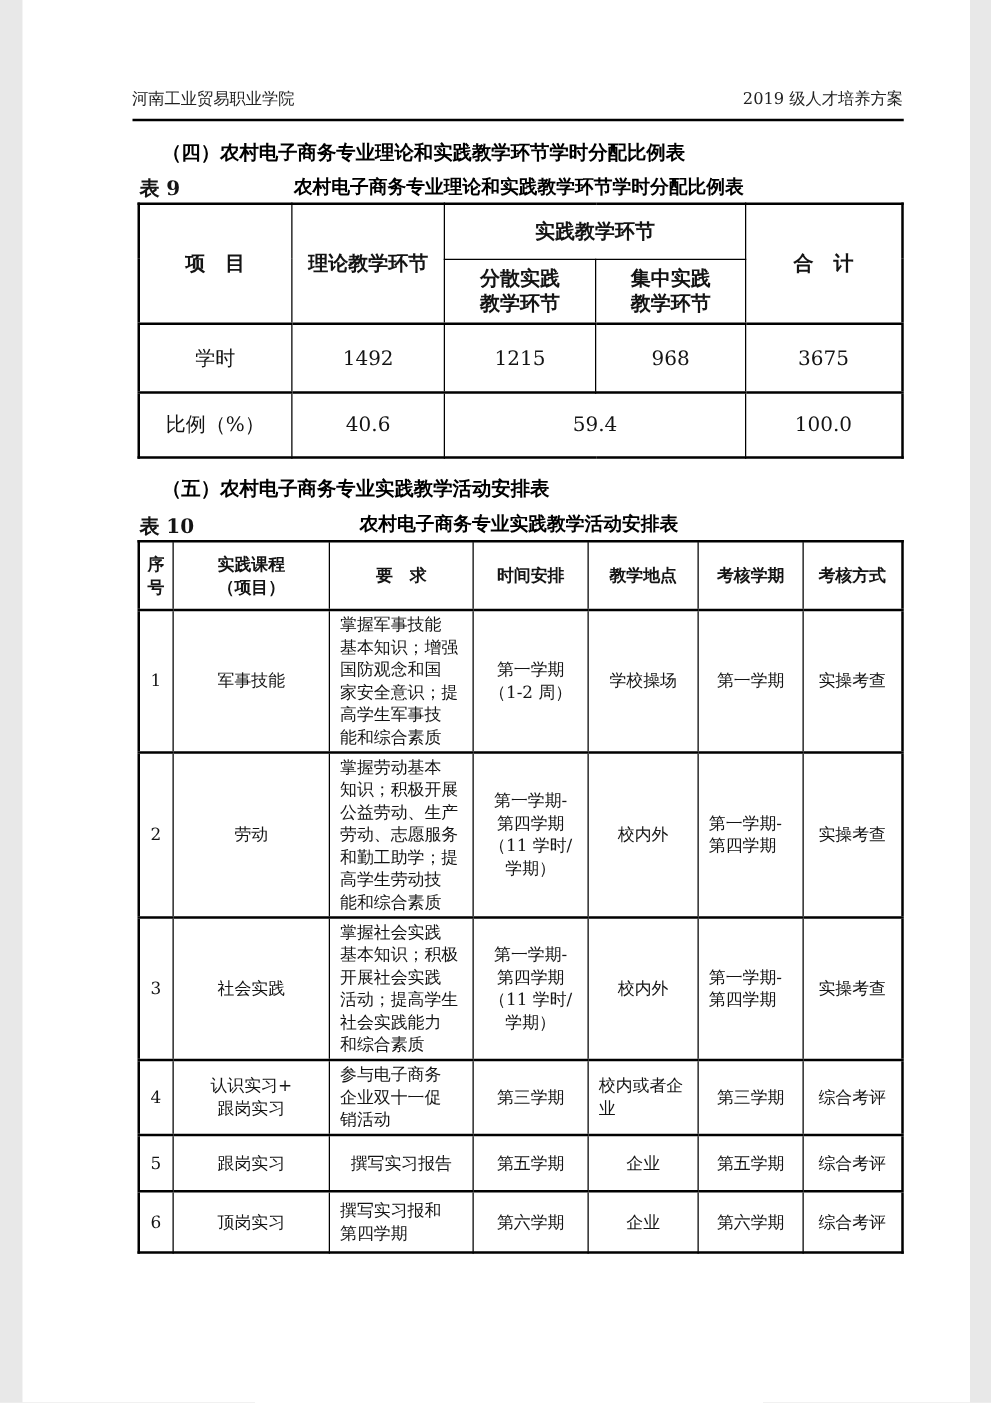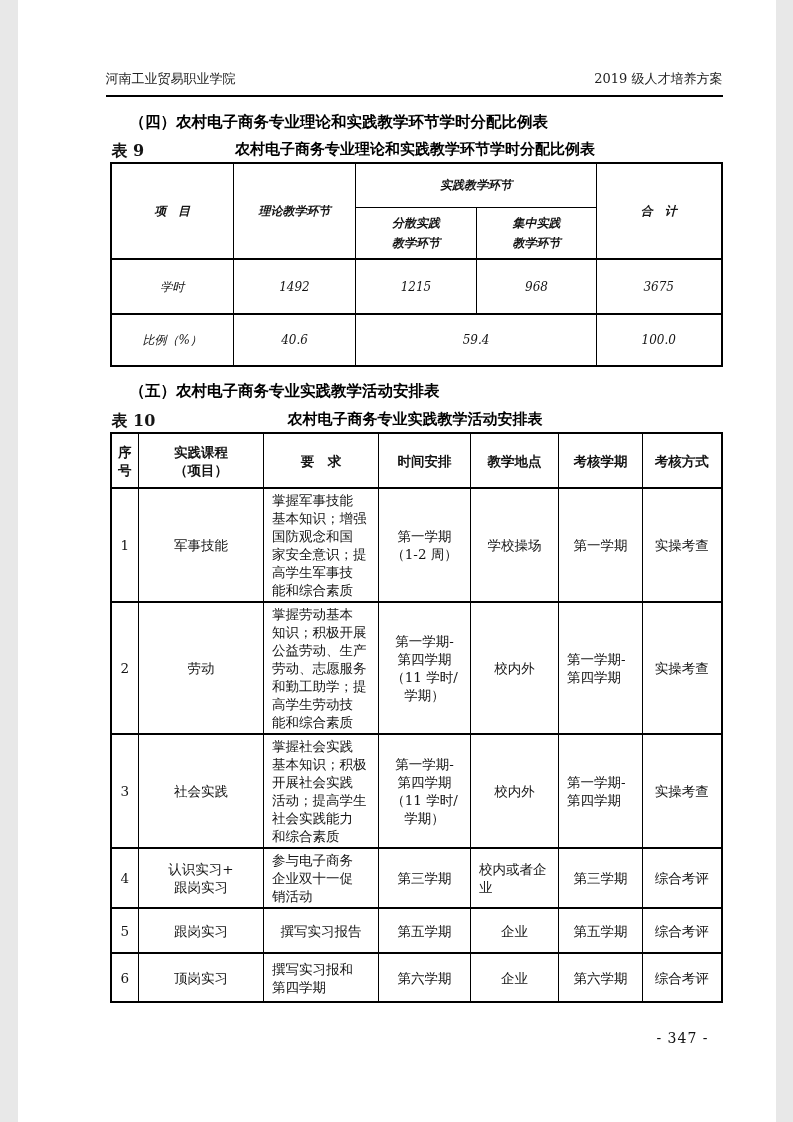--- a/index.html
+++ b/index.html
@@ -49,21 +49,21 @@
   .t9 { top:162px; }
   .t10 { top:432px; }
   td, th {
     border:1px solid #000;
     text-align:center; vertical-align:middle;
     white-space:pre-line;
     padding:2px 4px;
     font-weight:normal;
   }
   th { font-weight:bold; }
-  .t9 td, .t9 th { font-size:12px; line-height:20px;font-style:italic; }
+  .t9 td, .t9 th { font-size:16px; line-height:20px; }
   .t10 td, .t10 th { font-size:13.5px; line-height:18px; }
   
   table { border:2px solid #000; }
   .t9 tr.strong td, .t9 tr.strong th,
   .t10 tbody tr td { border-top-width:2px; }
   .left { text-align:left; padding-left:8px; padding-right:5px; }
   .center { text-align:center; }
   .page-number {
     position:absolute; left:92px; top:1030px; width:611px;
     text-align:right; padding-right:12px;
@@ -236,15 +236,14 @@
         <td class="left">撰写实习报和
 第四学期</td>
         <td>第六学期</td>
         <td>企业</td>
         <td>第六学期</td>
         <td>综合考评</td>
       </tr>
     </tbody>
   </table>
 
-  <div class="page-number">- 347 -</div>
 
 </div>
 
 </body></html>

